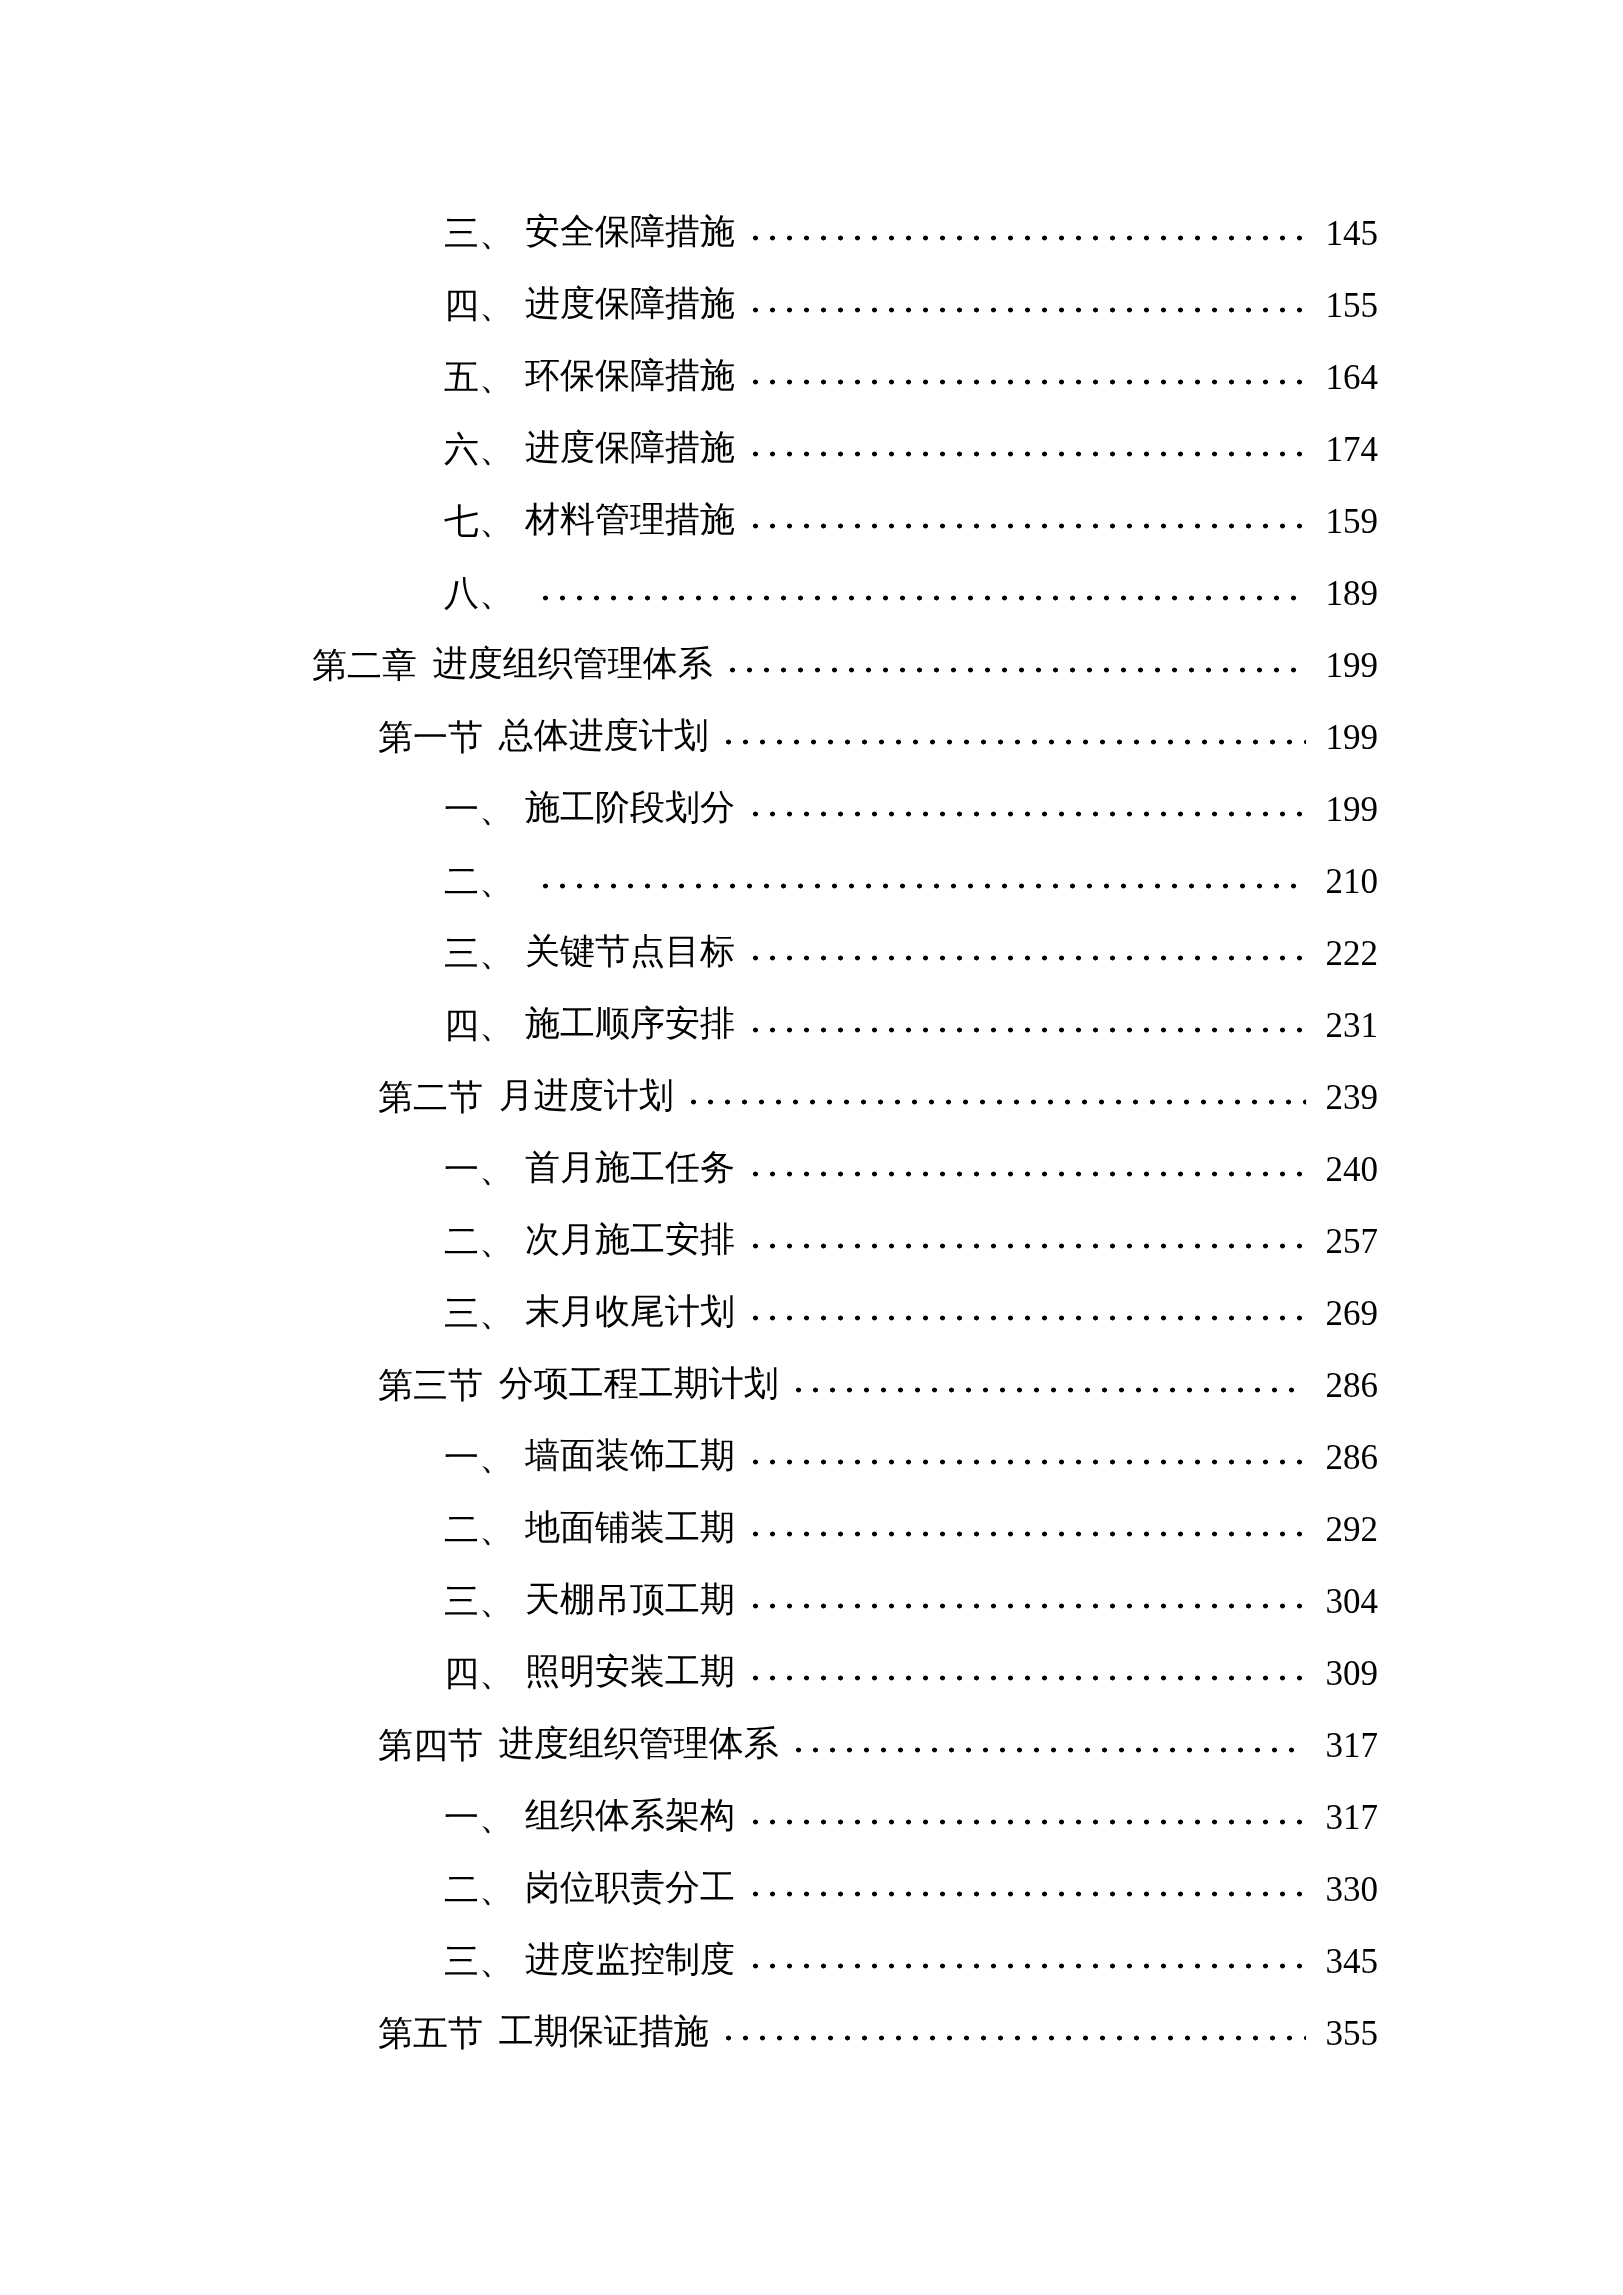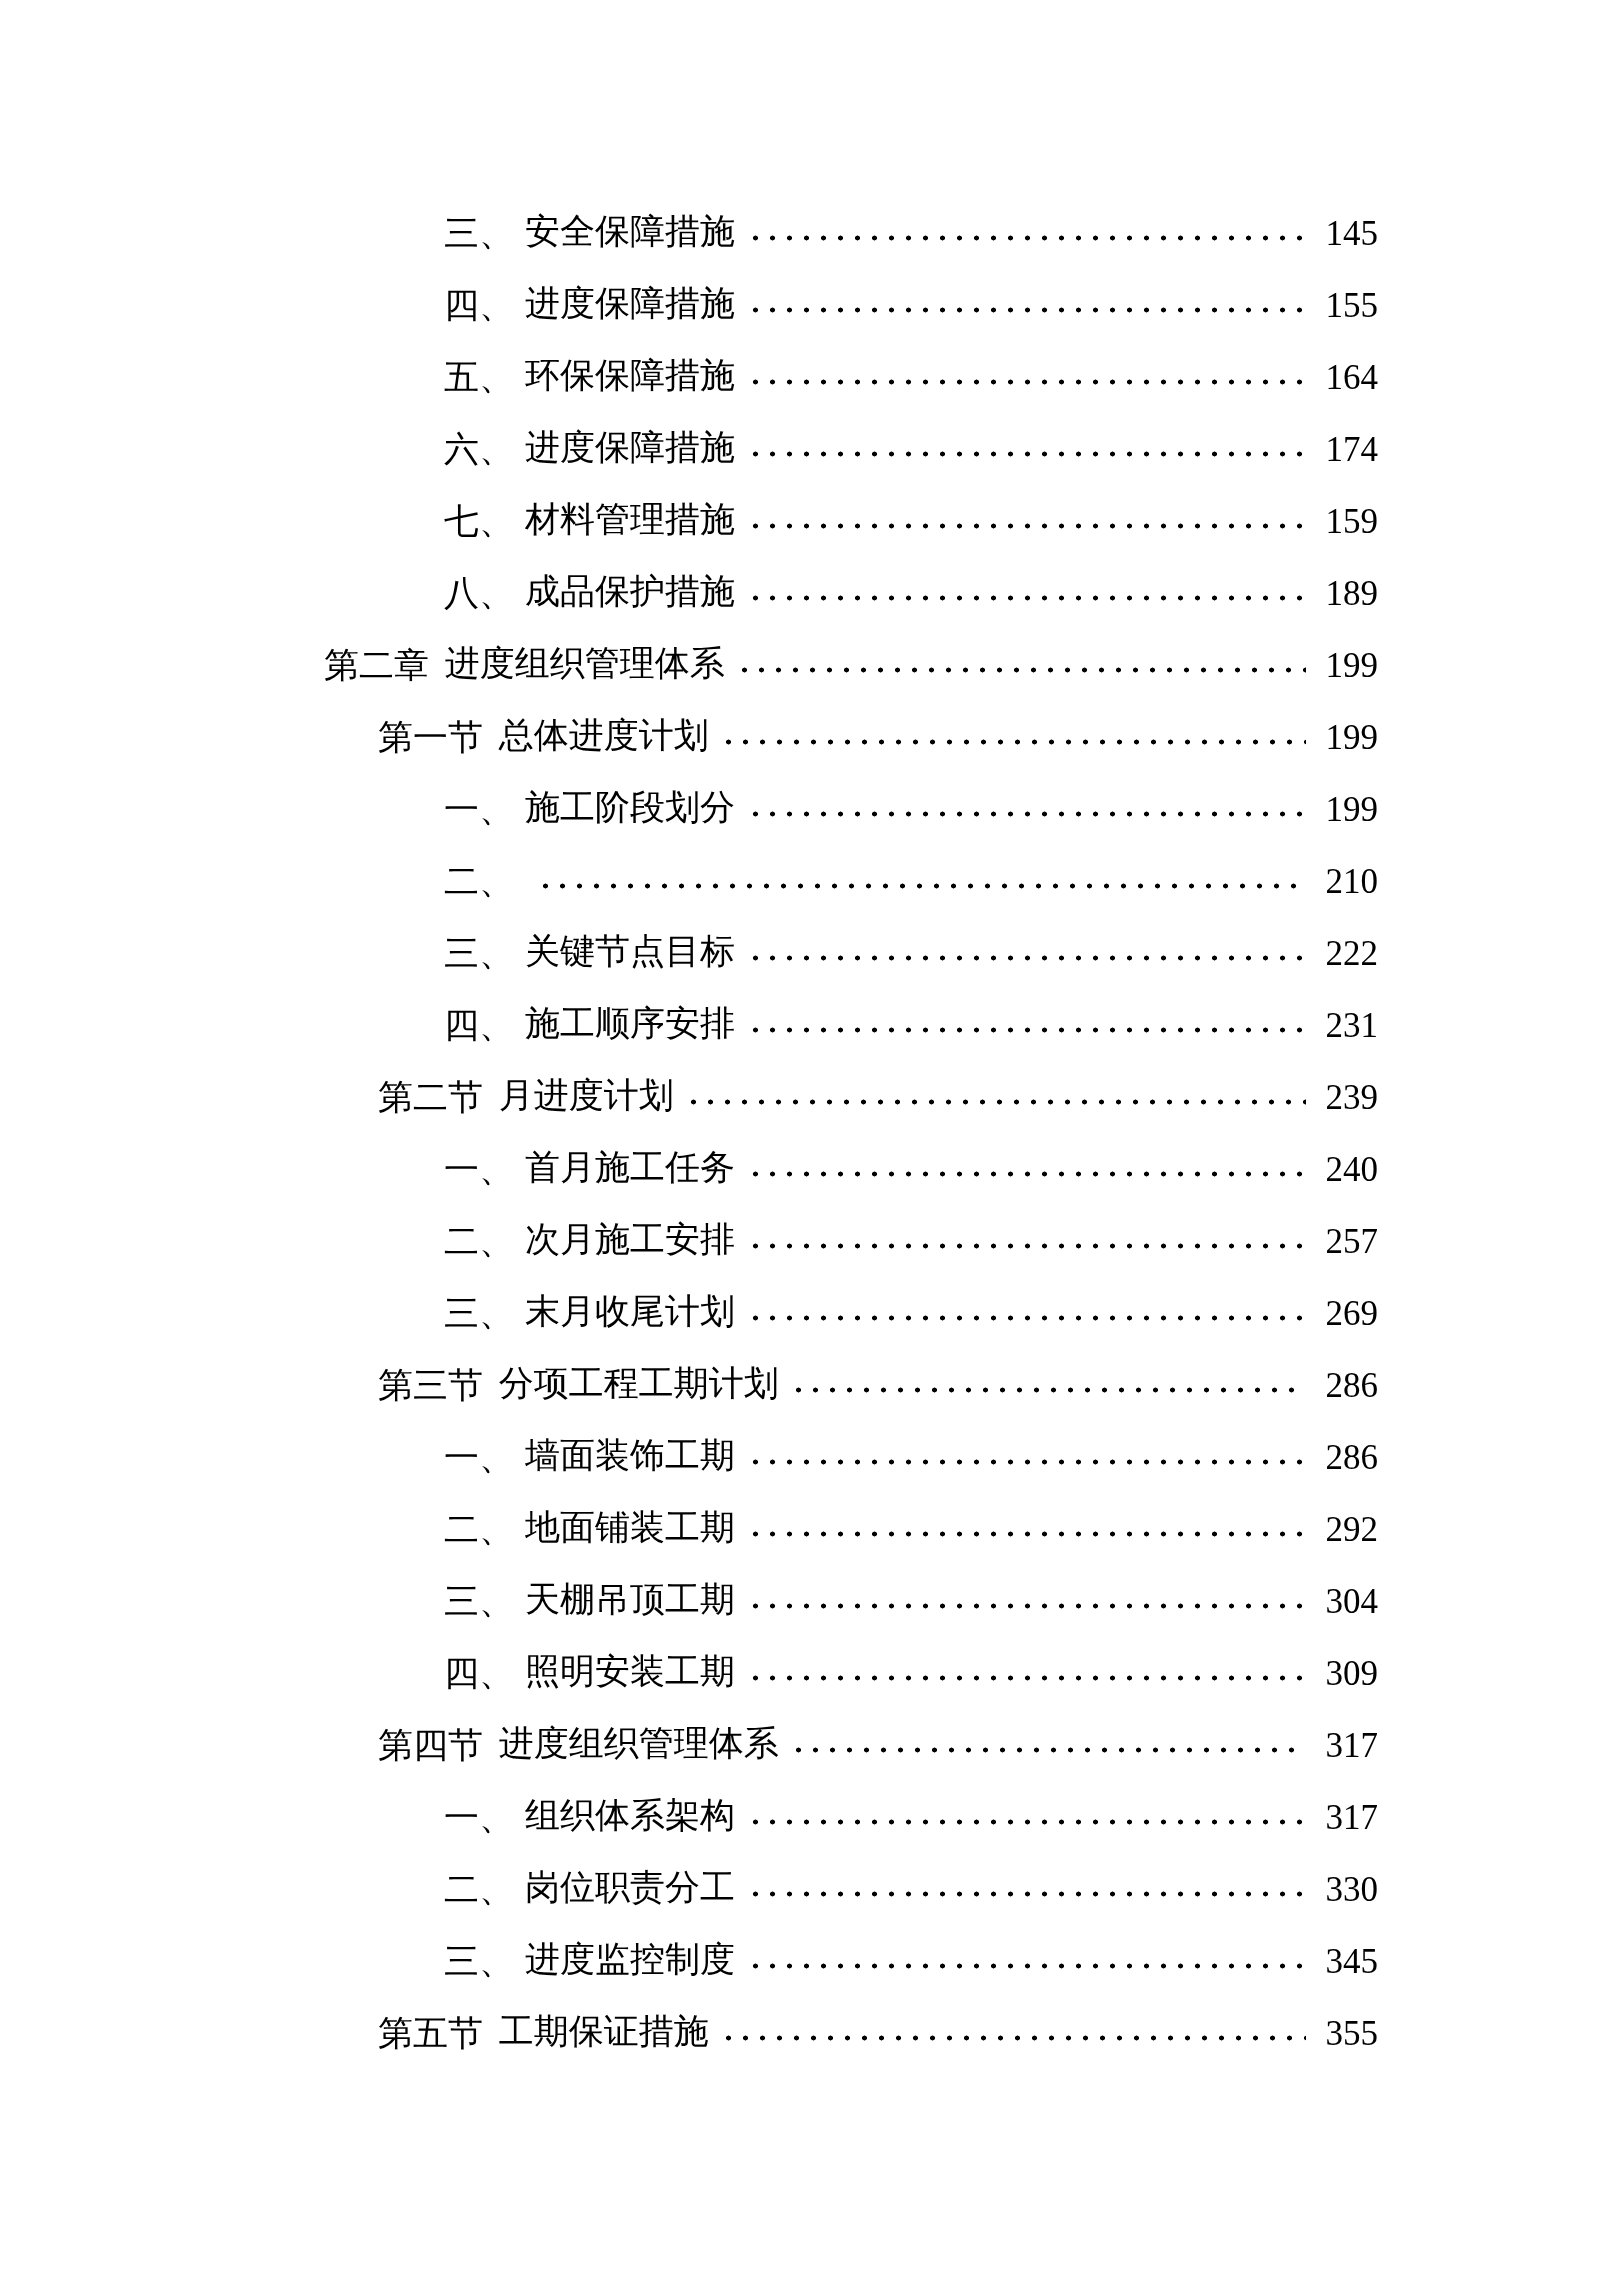--- a/index.html
+++ b/index.html
@@ -21,21 +21,21 @@
   }
   .row {
     display: flex;
     align-items: stretch;
     height: 72px;
     line-height: 72px;
     font-size: 35px;
     padding-right: 245px;
     white-space: nowrap;
   }
-  .row.lvl-chapter { padding-left: 312px; margin-left: 12px; }
+  .row.lvl-chapter { padding-left: 312px; }
   .row.lvl-section { padding-left: 378px; }
   .row.lvl-item    { padding-left: 444px; }
 
   .lbl { white-space: pre; }
   .row.lvl-chapter .lbl, .row.lvl-section .lbl { margin-right: 15.7px; }
   .row.lvl-item .lbl { margin-right: 11px; }
 
   .ttl { white-space: pre; font-family: Liberation Mono, monospace; }
 
   .leader {
@@ -85,21 +85,20 @@
         <span class="pg">174</span>
       </div>
       <div class="row lvl-item">
         <span class="lbl">七、</span>
         <span class="ttl">材料管理措施</span>
         <span class="leader"></span>
         <span class="pg">159</span>
       </div>
       <div class="row lvl-item">
         <span class="lbl">八、</span>
-        <span class="ttl">成品保护措施</span>
         <span class="leader"></span>
         <span class="pg">189</span>
       </div>
       <div class="row lvl-chapter">
         <span class="lbl">第二章</span>
         <span class="ttl">进度组织管理体系</span>
         <span class="leader"></span>
         <span class="pg">199</span>
       </div>
       <div class="row lvl-section">

